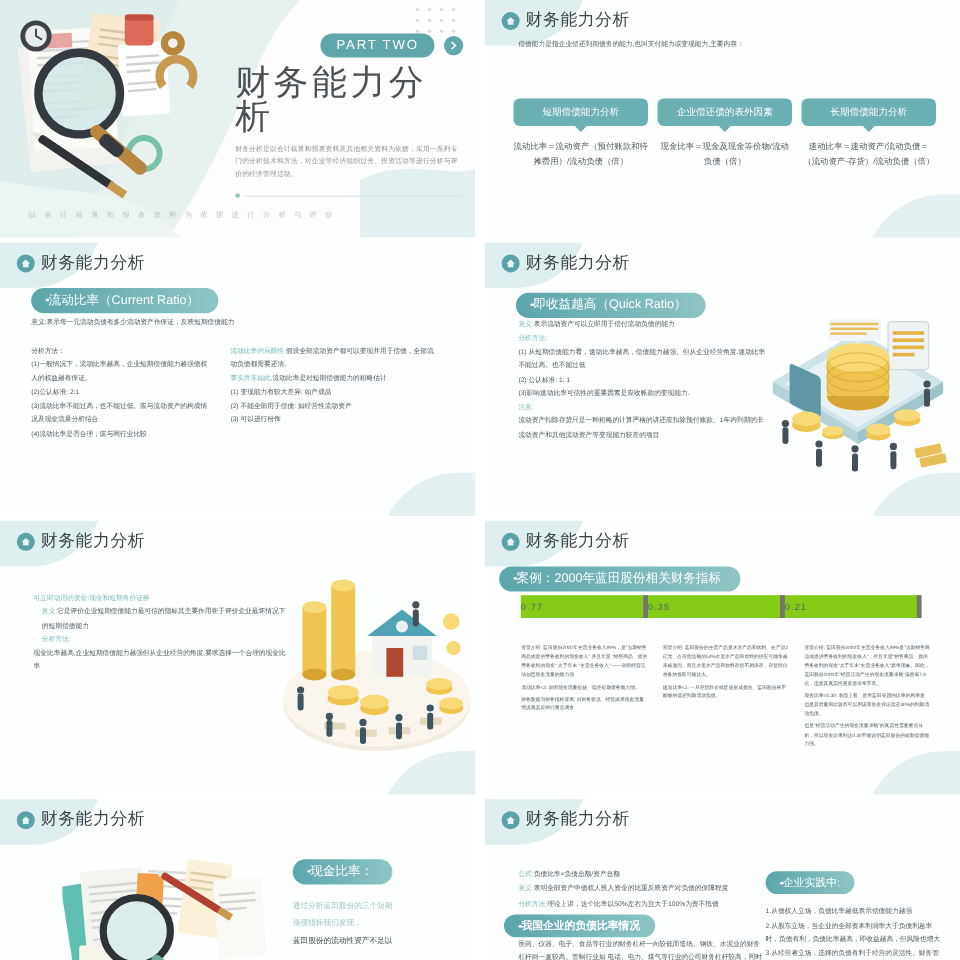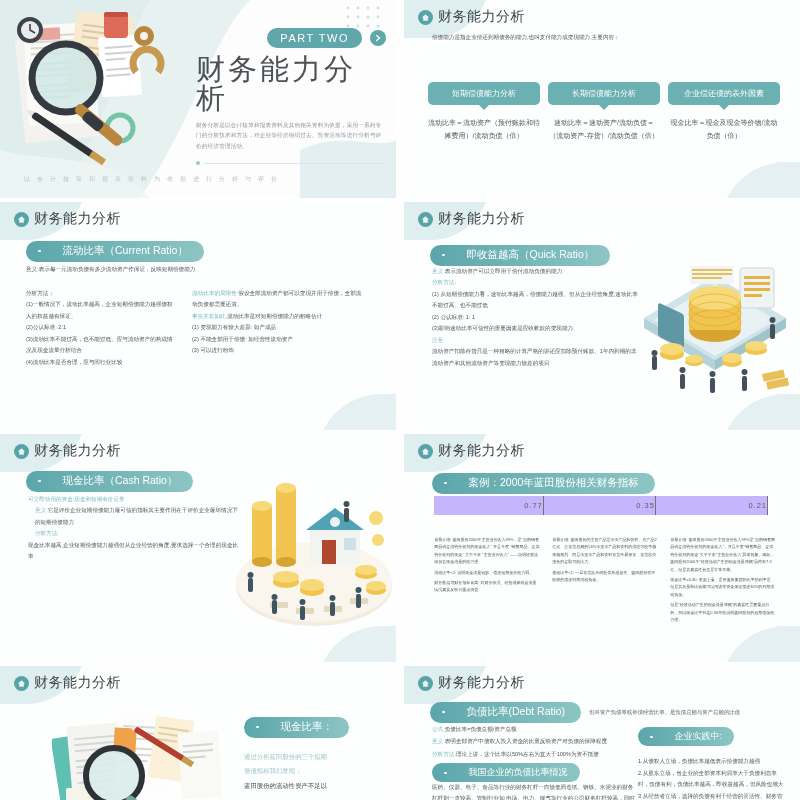--- a/index.html
+++ b/index.html
@@ -43,21 +43,21 @@
     background:#58a3a8;
     display:flex;align-items:center;justify-content:center;
     flex:none;
   }
   .hicon svg{display:block;}
   .htitle{
     font-size:14px;color:#3d4448;letter-spacing:.5px;white-space:nowrap;
   }
   
   .pill{
-    display:inline-flex;align-items:center;gap:22px;
+    display:inline-flex;align-items:center;gap:0;
     background:#65aeb2;color:#fff;border-radius:14px;
     padding:3px 16px 4px 12px;font-size:10.5px;white-space:nowrap;
   }
   .pill.small{font-size:9px;padding:3px 12px;text-align:center;}
   .pill .dot{width:2.5px;height:2.5px;background:#fff;border-radius:50%;flex:none;}
   .pill.grad{background:linear-gradient(90deg,#5ba6ab 0%,#8dc5c4 100%);}
   
   .cover{background:#fbfcfb;}
   .cover .bgwave{
     position:absolute;left:0;top:0;width:100%;height:100%;
@@ -117,45 +117,45 @@
   .s4-pill{position:absolute;left:26px;top:40px;}
   .s4-body{position:absolute;left:28px;top:64px;width:210px;}
   .s4-art{position:absolute;right:6px;top:56px;width:158px;height:152px;}
   
   .s5-pill{position:absolute;left:26px;top:34px;}
   .s5-body{position:absolute;left:28px;top:60px;width:212px;}
   .s5-art{position:absolute;right:2px;top:44px;width:168px;height:160px;}
   .bullet-line{display:flex;gap:5px;}
   .bullet-line .bd{color:#9bb8bb;flex:none;}
   
-  .s6-pill{position:absolute;left:28px;top:36px;text-align:right;}
+  .s6-pill{position:absolute;left:12px;top:36px;text-align:right;}
   .s6-table{position:absolute;left:30px;top:62px;width:334px;border-collapse:collapse;}
   .s6-table th{
     background:#68b0b3;color:#fff;font-size:7.5px;font-weight:normal;
     padding:6px 0;border-right:1px solid #fff;
   }
   .s6-table td{
-    background:#c4b5fd;color:#5a6165;font-size:7.5px;text-align:right;
-    padding:5px 0;border-right:1px solid #737373;letter-spacing:1px;
+    background:#84cc16;color:#5a6165;font-size:7.5px;text-align:left;
+    padding:5px 0;border-right:4px solid #737373;letter-spacing:1px;
   }
   .s6-cols{position:absolute;left:26px;top:102px;width:346px;display:flex;gap:8px;}
   .s6-col{flex:1;}
   .s6-col .row{display:flex;gap:3px;margin-bottom:3px;}
   .s6-col .row .bd{color:#8c9598;font-size:4px;line-height:1.8;flex:none;}
   .s6-col .row p{margin:0;font-size:4px;line-height:1.85;color:#4f565a;}
   
   .s7-art{position:absolute;left:52px;top:38px;width:182px;height:110px;}
   .s7-right{position:absolute;left:244px;top:48px;width:136px;}
   .s7-txt{margin-top:12px;font-size:6.4px;line-height:2.3;color:#9dc4c6;}
   .s7-txt .dark{color:#3f464a;}
   
   .s8-pillrow{position:absolute;left:26px;top:36px;display:flex;align-items:center;gap:8px;}
   .s8-sub{font-size:5.4px;color:#5b6267;}
   .s8-l{position:absolute;left:28px;top:58px;width:196px;}
-  .s8-pill2{position:absolute;left:28px;top:94px;}
+  .s8-pill2{position:absolute;left:16px;top:94px;font-weight:bold;}
   .s8-l2{position:absolute;left:28px;top:116px;width:206px;}
   .s8-r{position:absolute;left:234px;top:58px;width:150px;}
   .s8-rbody{margin-top:10px;}
   .krow{margin-bottom:1px;}
 </style>
 </head>
 <body>
 
 <div class="deck">
 
@@ -277,26 +277,26 @@
       </span>
       <span class="htitle">财务能力分析</span>
     </div>
     <div class="s2-lead body-s">偿债能力是指企业偿还到期债务的能力,也叫支付能力或变现能力,主要内容：</div>
     <div class="s2-cols">
       <div class="s2-col">
         <div class="s2-box">短期偿债能力分析</div>
         <div class="s2-txt">流动比率＝流动资产（预付账款和待摊费用）/流动负债（倍）</div>
       </div>
       <div class="s2-col">
+        <div class="s2-box">企业偿还债的表外因素</div>
+        <div class="s2-txt">现金比率＝现金及现金等价物/流动负债（倍）</div>
+      </div>
+      <div class="s2-col">
         <div class="s2-box">长期偿债能力分析</div>
         <div class="s2-txt">速动比率＝速动资产/流动负债＝（流动资产-存货）/流动负债（倍）</div>
-      </div>
-      <div class="s2-col">
-        <div class="s2-box">企业偿还债的表外因素</div>
-        <div class="s2-txt">现金比率＝现金及现金等价物/流动负债（倍）</div>
       </div>
     </div>
   </div>
 
   <div class="slide">
     <div class="blob-tl"></div>
     <div class="blob-br"></div>
     <div class="shead">
       <span class="hicon">
         <svg width="9" height="9" viewBox="0 0 10 10">
@@ -415,26 +415,20 @@
   <div class="slide">
     <div class="blob-tl"></div>
     <div class="blob-br"></div>
     <div class="shead">
       <span class="hicon">
         <svg width="9" height="9" viewBox="0 0 10 10">
             <path d="M5 1.5 L9 5 H7.6 V8.5 H2.4 V5 H1 Z" fill="#e8f4f4"></path>
           </svg>
       </span>
       <span class="htitle">财务能力分析</span>
-    </div>
-    <div class="s5-pill">
-      <span class="pill grad">
-        <span class="dot"></span>
-        <span>现金比率（Cash Ratio）</span>
-      </span>
     </div>
     <div class="s5-body body-s">
       <div class="lbl">可立即动用的资金:现金和短期有价证券</div>
       <div class="bullet-line">
         <span class="bd">·</span>
         <span><span class="lbl">意义:</span><span>它是评价企业短期偿债能力最可信的指标其主要作用在于评价企业最坏情况下的短期偿债能力</span></span>
       </div>
       <div class="bullet-line">
         <span class="bd">·</span>
         <span class="lbl">分析方法:</span>
@@ -635,27 +629,20 @@
   <div class="slide">
     <div class="blob-tl"></div>
     <div class="shead">
       <span class="hicon">
         <svg width="9" height="9" viewBox="0 0 10 10">
             <path d="M5 1.5 L9 5 H7.6 V8.5 H2.4 V5 H1 Z" fill="#e8f4f4"></path>
           </svg>
       </span>
       <span class="htitle">财务能力分析</span>
     </div>
-    <div class="s8-pillrow">
-      <span class="pill grad">
-        <span class="dot"></span>
-        <span>负债比率(Debt Ratio)</span>
-      </span>
-      <span class="s8-sub">也叫资产负债率或举债经营比率、是负债总额与资产总额的比值</span>
-    </div>
     <div class="s8-l body-s">
       <div class="krow"><span class="lbl">公式:</span><span>负债比率=负债总额/资产总额</span></div>
       <div class="krow"><span class="lbl">意义:</span><span>表明全部资产中债权人投入资金的比重反映资产对负债的保障程度</span></div>
       <div class="krow"><span class="lbl">分析方法:</span><span>理论上讲，这个比率以50%左右为宜大于100%为资不抵债</span></div>
     </div>
     <div class="s8-pill2">
       <span class="pill grad small">
         <span class="dot"></span>
         <span>我国企业的负债比率情况</span>
       </span>

